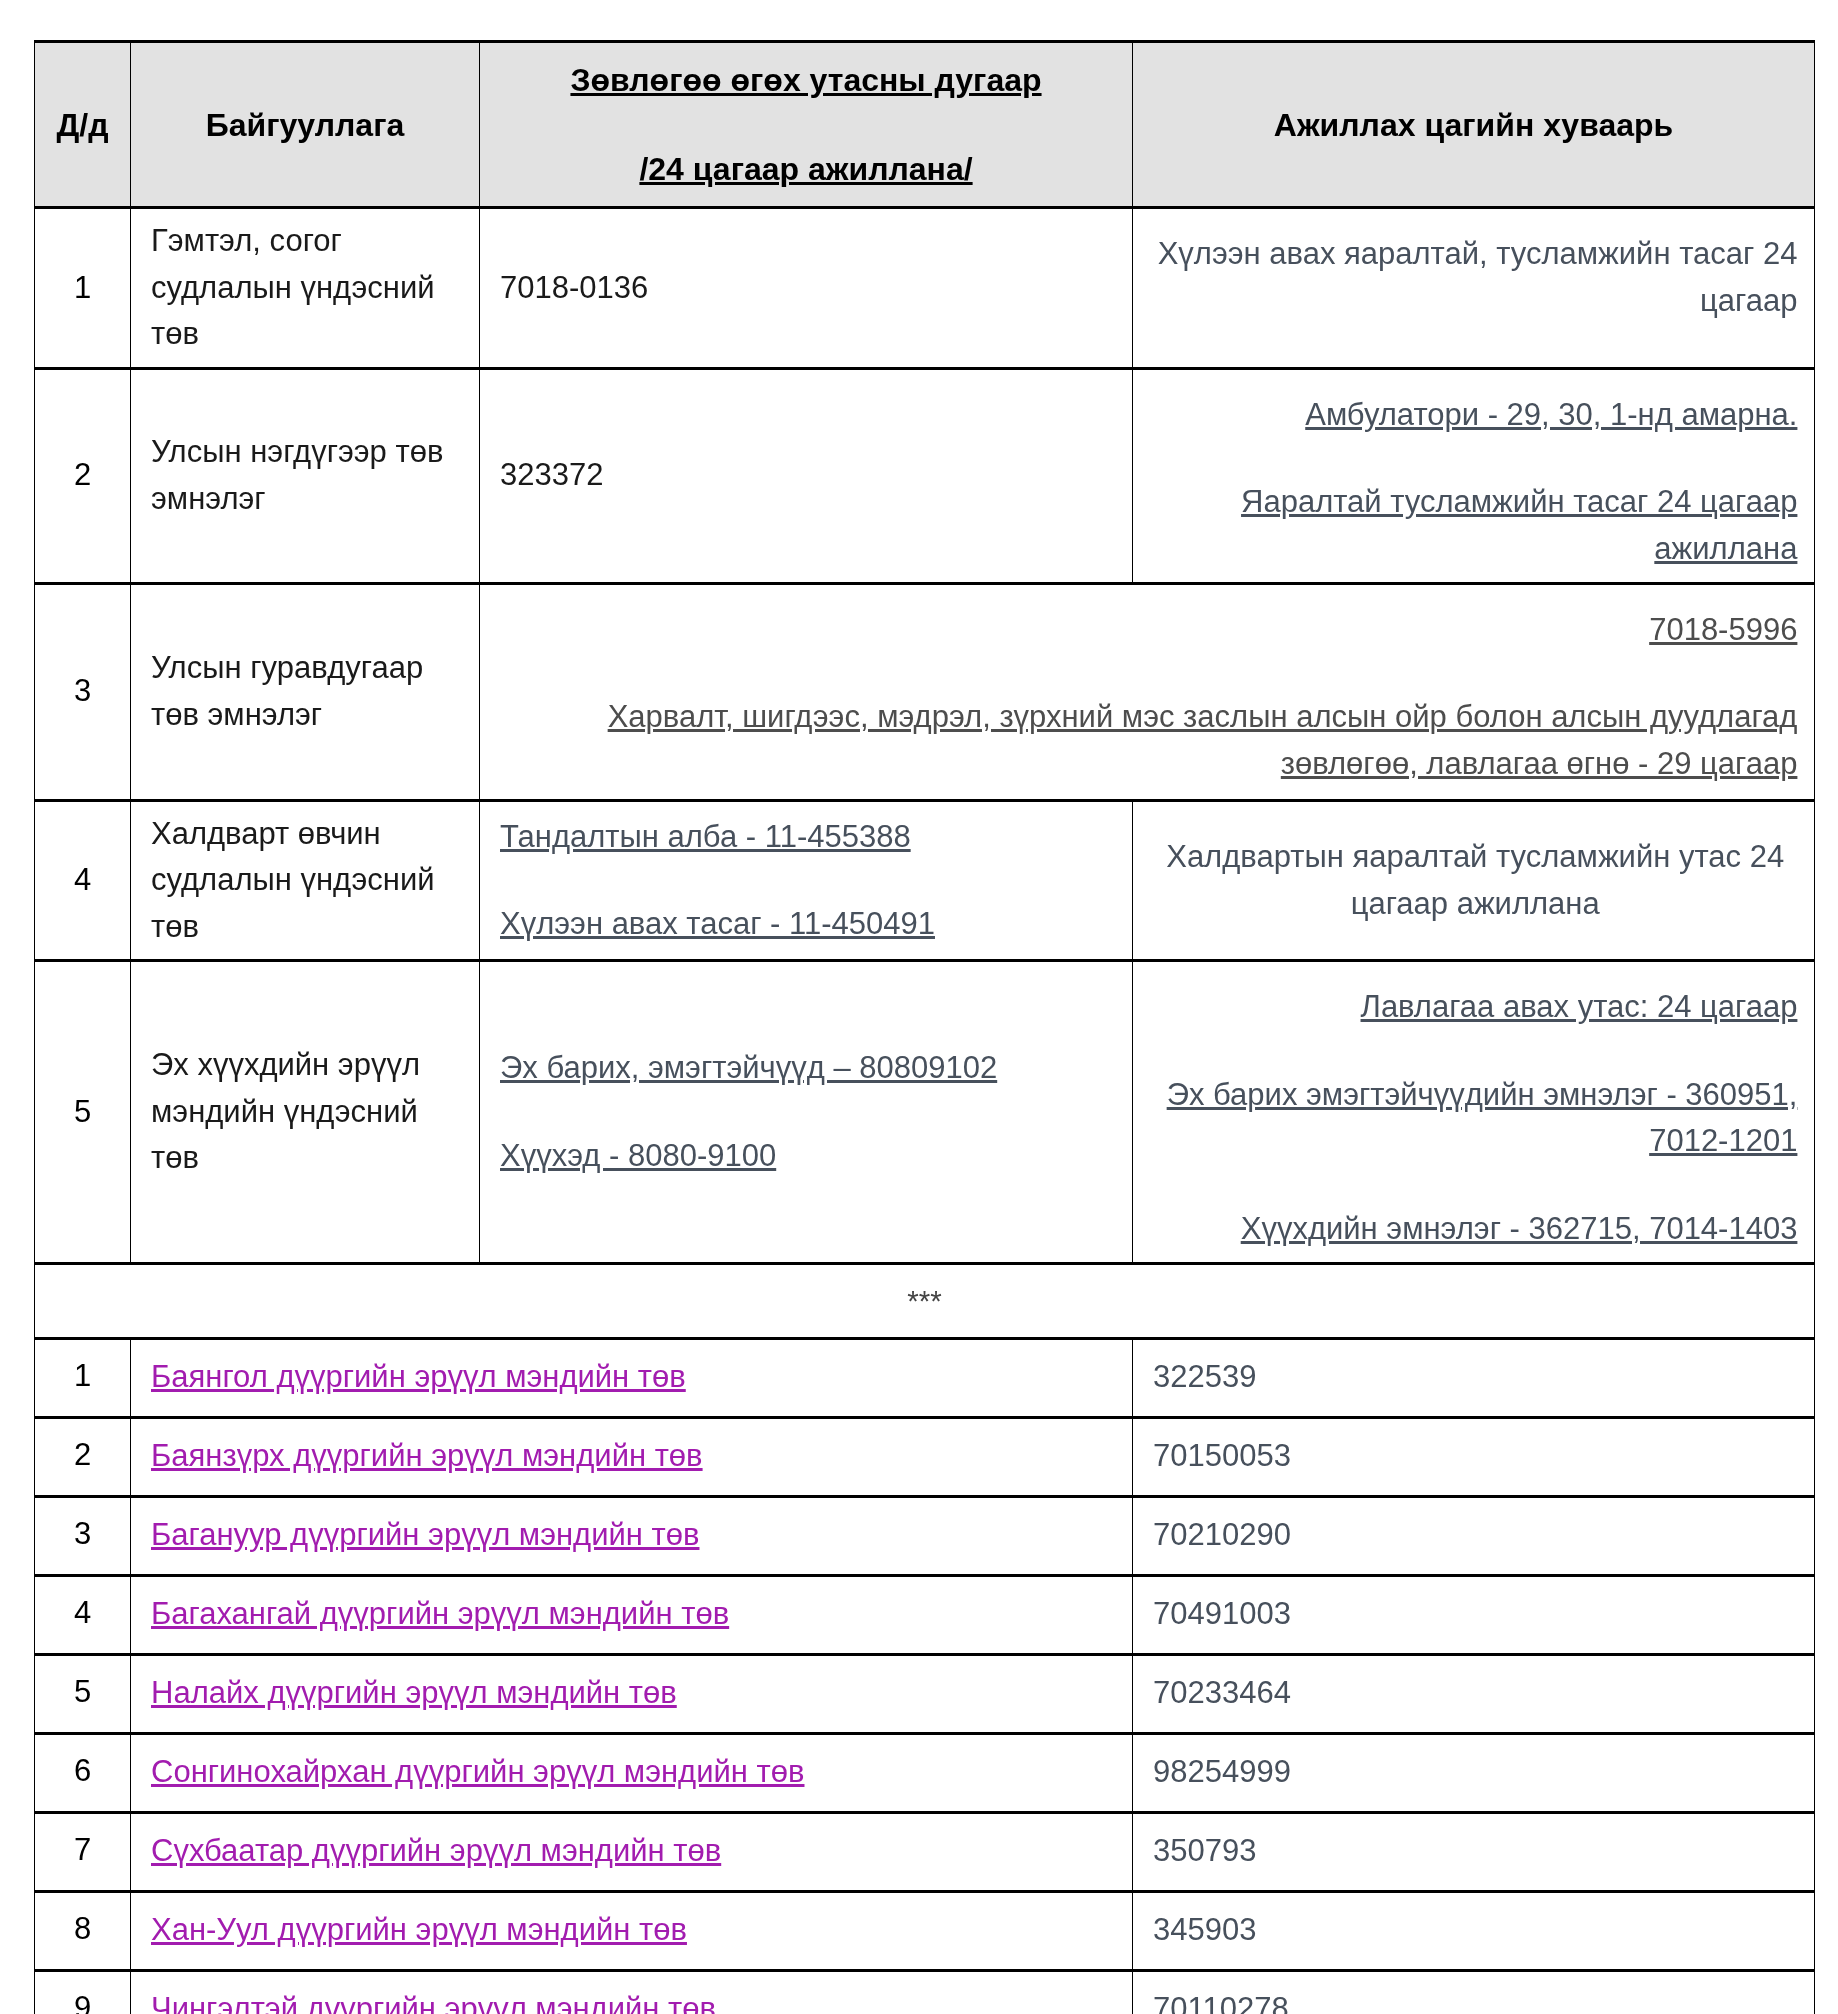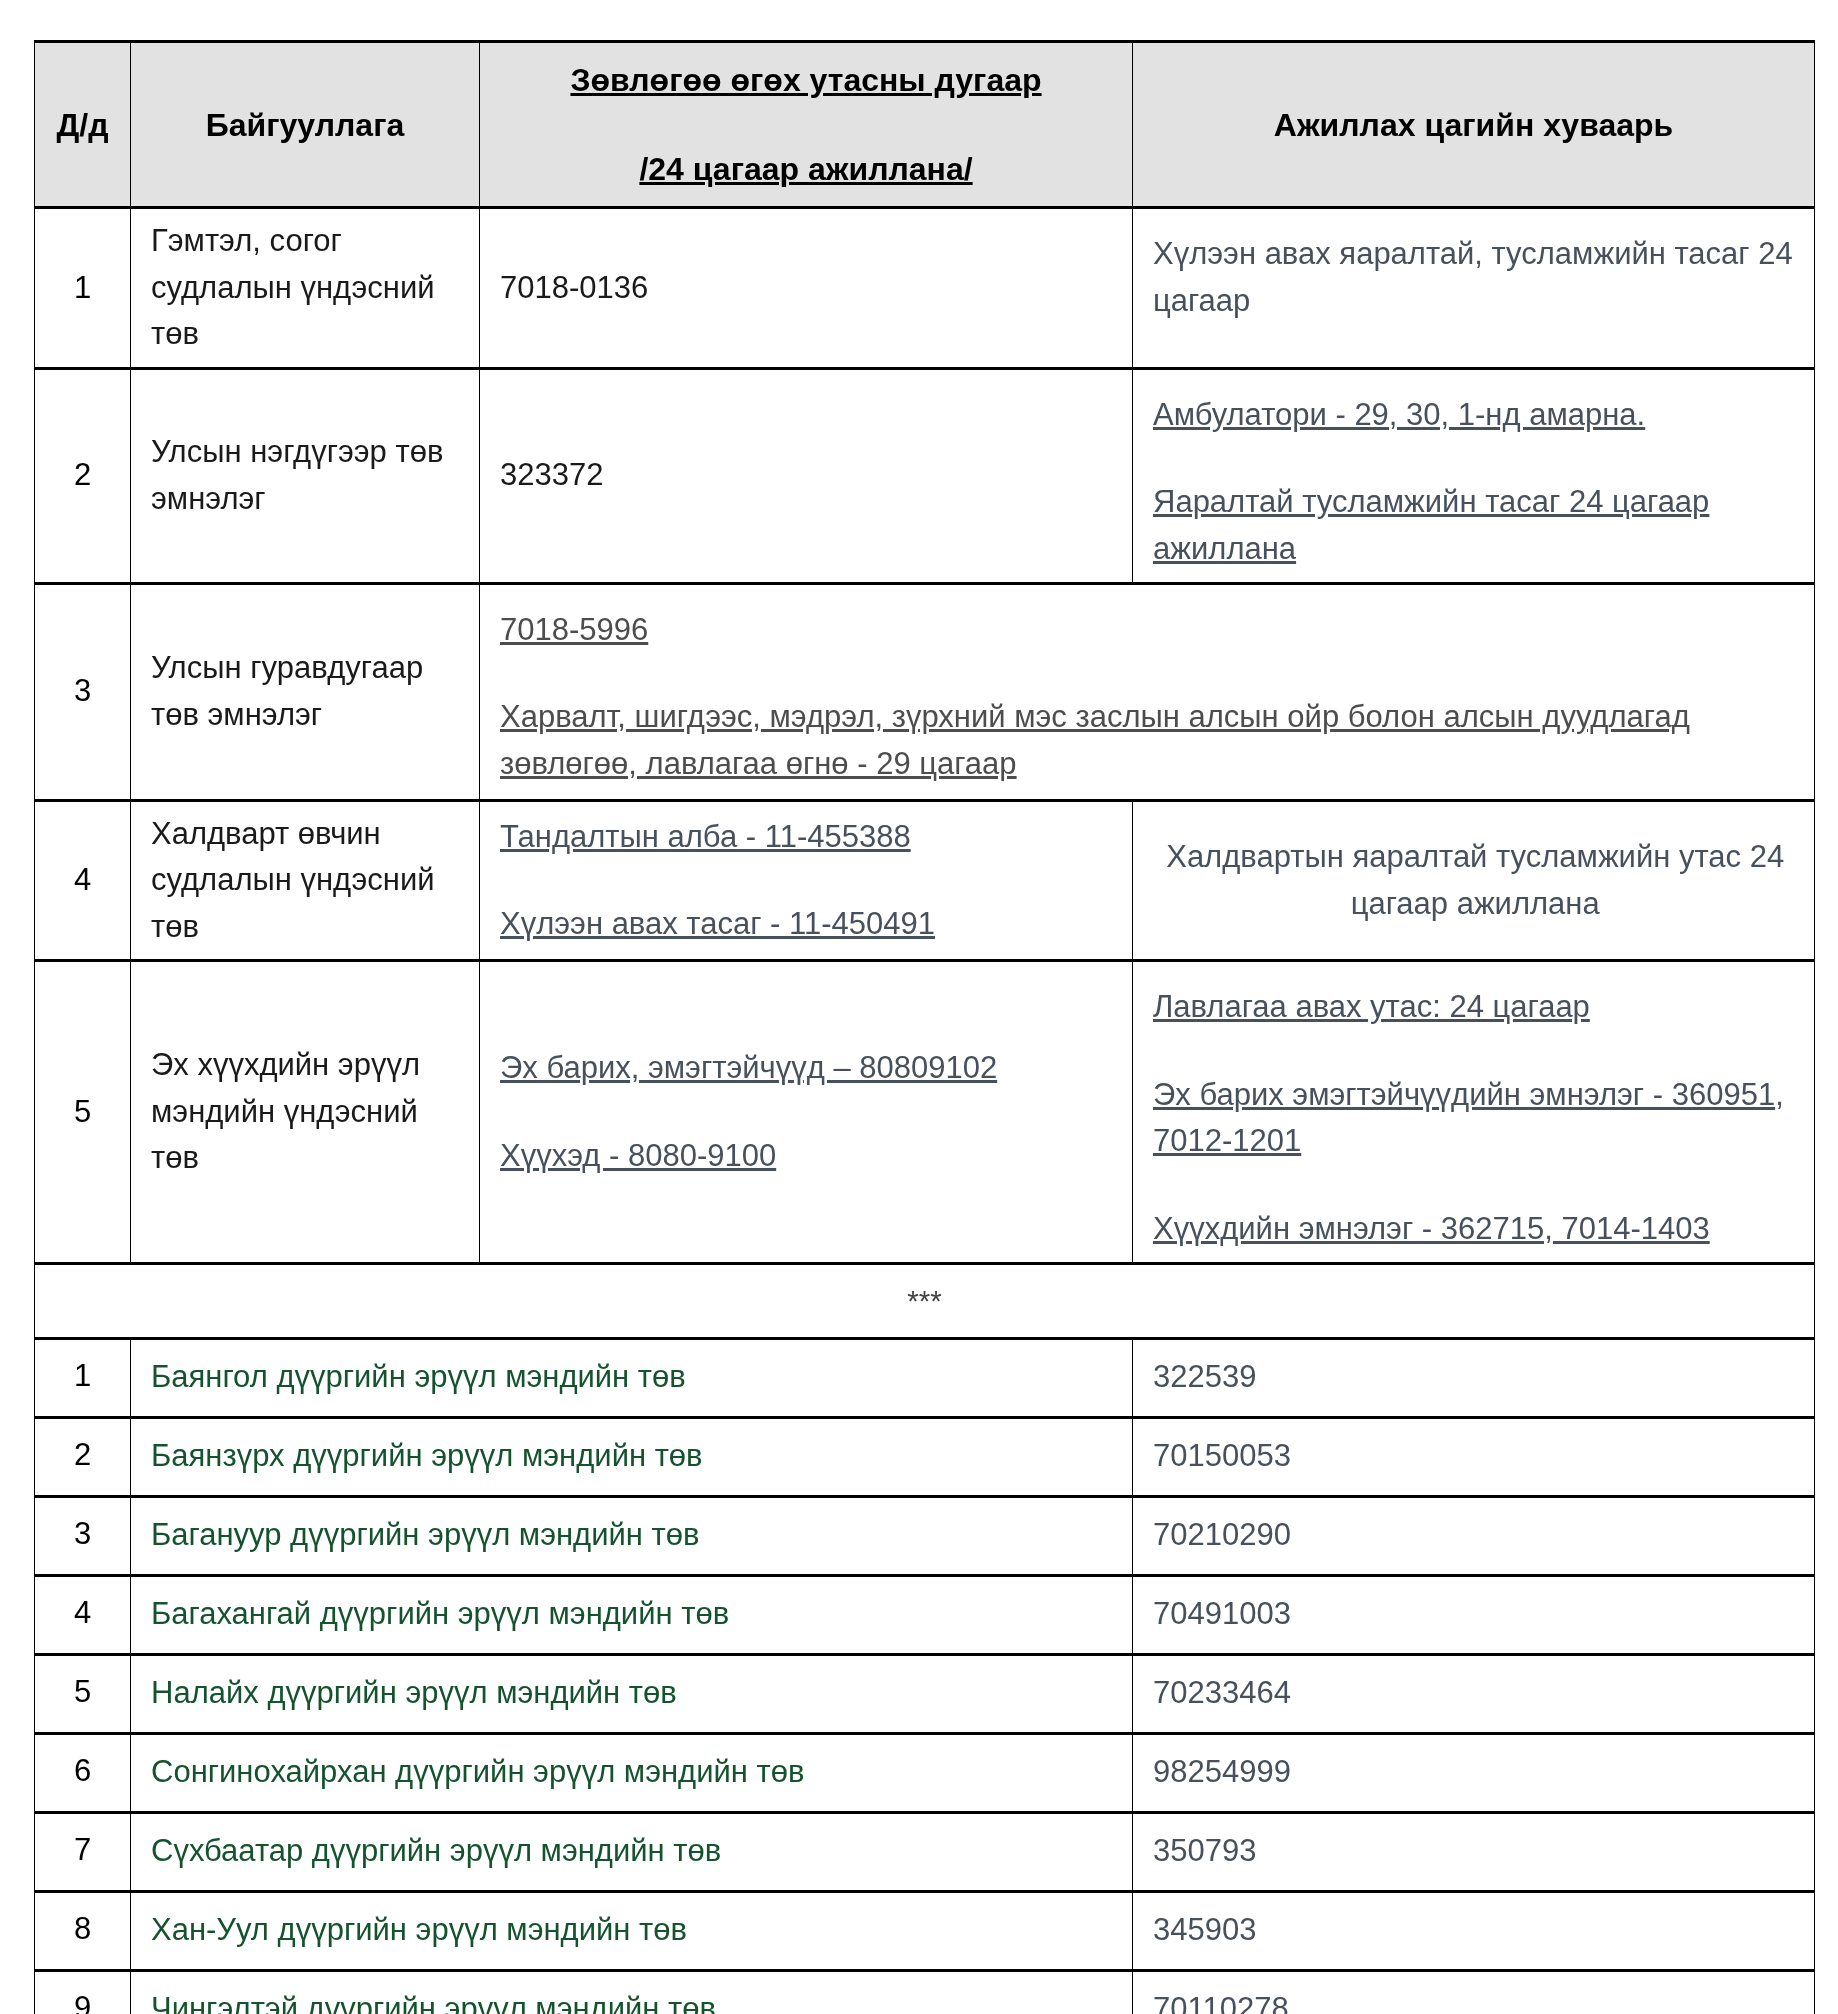--- a/index.html
+++ b/index.html
@@ -41,21 +41,21 @@
     font-size: 32px;
     text-align: center;
     vertical-align: middle;
     padding: 13px 11px;
   }
   .num-cell {
     text-align: center;
     padding: 5.5px 3.7px;
     color: #000000;
   }
-  .v-top { vertical-align: top; padding-top: 22px; }
+  .v-top { vertical-align: top; padding-top: 22px; text-align: right; }
   .center-text { text-align: center; }
   .slate { color: #47505c; }
   .gray { color: #4d4d4d; }
   .para { margin: 0; text-decoration: underline; }
   .para + .para { margin-top: 41px; }
   .para-gap-lg + .para-gap-lg { }
   .hdr-sub { margin-top: 39px; }
   tr.r-header { height: 157px; }
   tr.r1 { height: 159px; }
   tr.r2 { height: 196px; }
@@ -69,21 +69,21 @@
     color: #444444;
     font-size: 29.5px;
     vertical-align: middle;
     padding: 3.7px;
   }
   .d-num {
     vertical-align: top;
     padding-top: 13px;
   }
   .org-cell { color: #1a1a1a; }
-  .d-name { color: #14532d; }
+  .d-name { color: #a21caf; text-decoration: underline; }
 </style>
 </head>
 <body>
 
 <div class="page">
   <table class="dir">
     <colgroup>
       <col style="width:96px">
       <col style="width:349px">
       <col style="width:653px">

